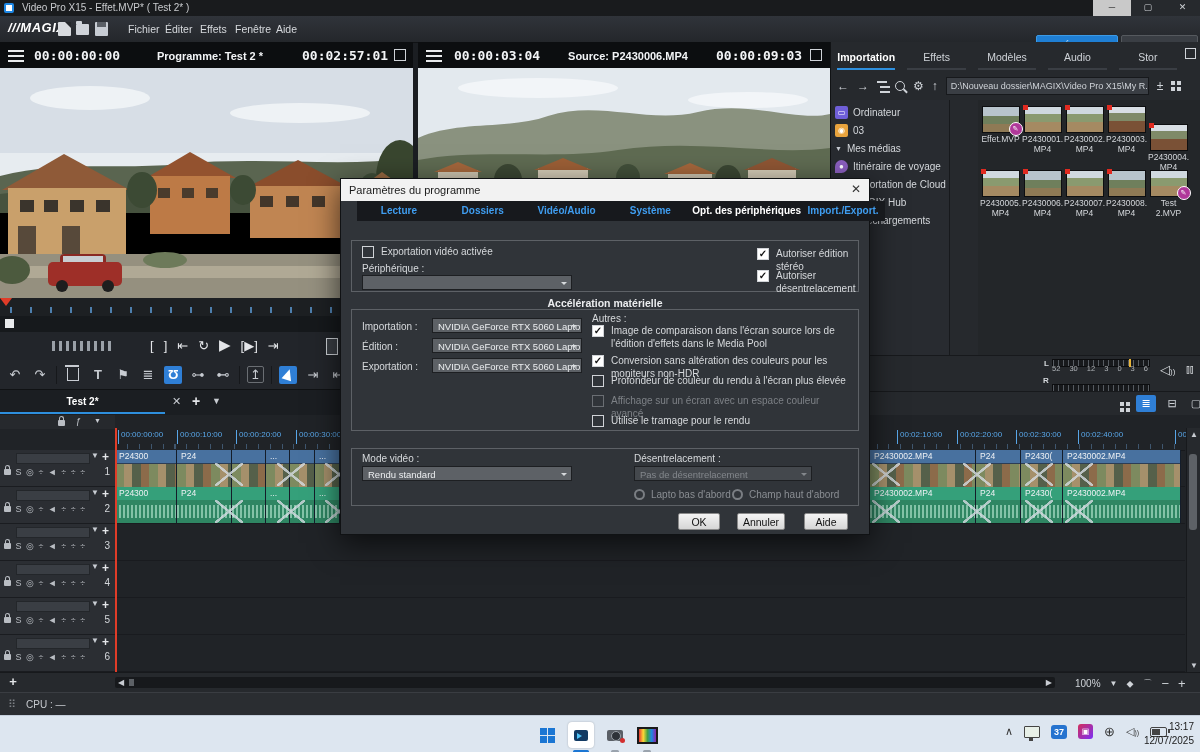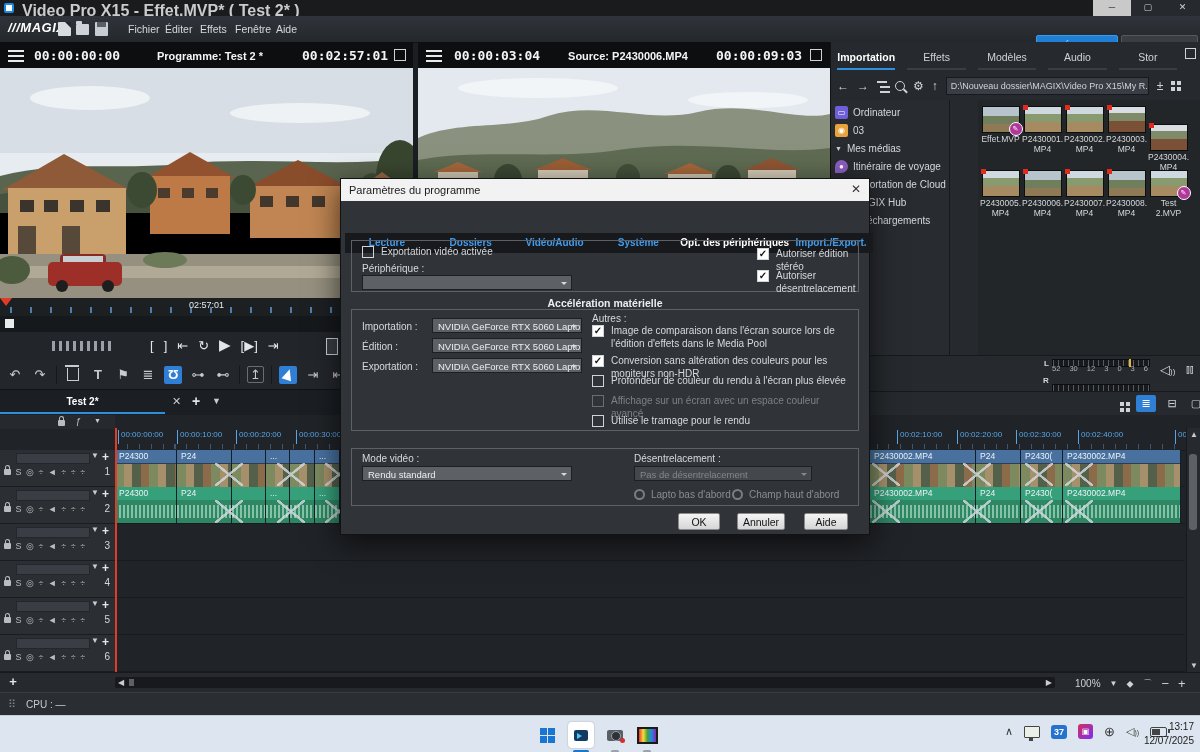--- a/index.html
+++ b/index.html
@@ -5,21 +5,21 @@
   html,body{margin:0;padding:0;background:#000;}
   #app{position:relative;width:1200px;height:752px;overflow:hidden;background:#1b1e22;
        font-family:"Liberation Sans",sans-serif;color:#d0d3d7;font-size:10px;}
   .ab{position:absolute;}
   .mono{font-family:"DejaVu Sans Mono",monospace;}
 
   
   .titlebar{left:0;top:0;width:1200px;height:16px;background:#191b1d;border-bottom:1px solid #0c0d0e;}
   .appico{left:4px;top:3px;width:10px;height:10px;background:#1e88e5;border-radius:2px;}
   .appico i{position:absolute;left:2px;top:2px;width:6px;height:6px;background:#fff;display:block;}
-  .wtitle{left:22px;top:2px;color:#c9cbce;font-size:16px;font-weight:bold;}
+  .wtitle{left:22px;top:2px;color:#c9cbce;font-size:10px;}
   .wbtn{top:0;height:16px;text-align:center;line-height:15px;font-size:9px;color:#2a2a2a;}
   .wmin{left:1093px;width:38px;background:#c9c9c9;}
   .wmax{left:1131px;width:34px;color:#cfd2d6;background:#26292d;}
   .wclose{left:1165px;width:35px;color:#cfd2d6;background:#26292d;}
 
   
   .menubar{left:0;top:16px;width:1200px;height:26px;background:linear-gradient(#30343a,#24272b);border-bottom:1px solid #101214;}
   .brand{left:8px;top:4px;font-size:13px;font-weight:bold;font-style:italic;color:#fff;letter-spacing:.5px;}
   .fico{top:6px;width:13px;height:14px;background:#d8dbdf;border-radius:1px;}
   .fico.fold:before{content:'';position:absolute;right:0;top:0;border:3px solid #24272b;border-left-color:transparent;border-bottom-color:transparent;}
@@ -180,21 +180,21 @@
   .batt{width:15px;height:8px;border:1.5px solid #444;border-radius:2px;position:relative;}
   .batt i{position:absolute;left:1px;top:1px;bottom:1px;width:8px;background:#444;}
   .batt:after{content:'';position:absolute;right:-4px;top:1.5px;width:2px;height:4px;background:#444;}
   .clock{position:absolute;right:6px;top:4px;text-align:right;font-size:10px;line-height:1.4;color:#1a1a1a;}
 
   
   .dialog{left:340px;top:178px;width:530px;height:357px;background:#303439;z-index:50;
           box-shadow:0 8px 28px rgba(0,0,0,.65);border:1px solid #101214;box-sizing:border-box;}
   .dlg-title{position:absolute;left:0;top:0;width:100%;height:22px;background:#f2f2f2;color:#1a1a1a;font-size:11px;line-height:22px;padding-left:8px;box-sizing:border-box;}
   .dlg-x{position:absolute;right:8px;top:3px;color:#333;font-size:12px;}
-  .dlg-tabs{position:absolute;left:4px;top:22px;width:100%;height:20px;background:#17191d;display:flex;margin-top:32px;}
+  .dlg-tabs{position:absolute;left:16px;top:22px;width:100%;height:20px;background:#17191d;display:flex;}
   .dtab{flex:1;text-align:center;line-height:20px;font-size:10px;font-weight:bold;color:#3f9df0;white-space:nowrap;}
   .dtab.on{color:#fff;}
   .sect{position:absolute;left:0;width:100%;text-align:center;font-size:10.5px;font-weight:bold;color:#ebedef;}
   .gbox{position:absolute;left:10px;width:508px;border:1px solid #5d6166;box-sizing:border-box;}
   .dlbl{position:absolute;font-size:10px;color:#d6d9dc;white-space:nowrap;}
   .ddown{position:absolute;height:15px;background:#5d6166;border:1px solid #1d1f22;color:#eceef0;font-size:9.5px;line-height:15px;padding:0 14px 0 5px;white-space:nowrap;overflow:hidden;box-sizing:border-box;}
   .ddown i{position:absolute;right:4px;top:6px;border:3.5px solid transparent;border-top-color:#d6d9dc;}
   .ddown.dis{background:#44484d;color:#83878c;}
   .ddown.dis i{border-top-color:#83878c;}
   .cb{position:absolute;display:flex;gap:7px;font-size:10px;color:#d6d9dc;line-height:1.25;}
@@ -312,21 +312,20 @@
       <polygon points="326,102 354,90 382,102" fill="#8f5634"></polygon>
       <ellipse cx="90" cy="112" rx="14" ry="16" fill="#3b4733"></ellipse>
       <ellipse cx="210" cy="110" rx="12" ry="14" fill="#42503a"></ellipse>
       <ellipse cx="310" cy="112" rx="13" ry="15" fill="#3b4733"></ellipse>
       <rect x="0" y="138" width="412" height="184" fill="#55624a"></rect>
     </svg>
   </div>
 
   <div class="ab scrub">
     <div class="ticks"></div>
-    <div class="lbl">02:57:01</div>
   </div>
   <div class="ab playmark"></div>
   <div class="ab slider">
       <div class="thumb"></div>
     </div>
 
   <div class="ab transport">
     <div class="jog"></div>
     <div class="tbtns">
       <span>[</span>

